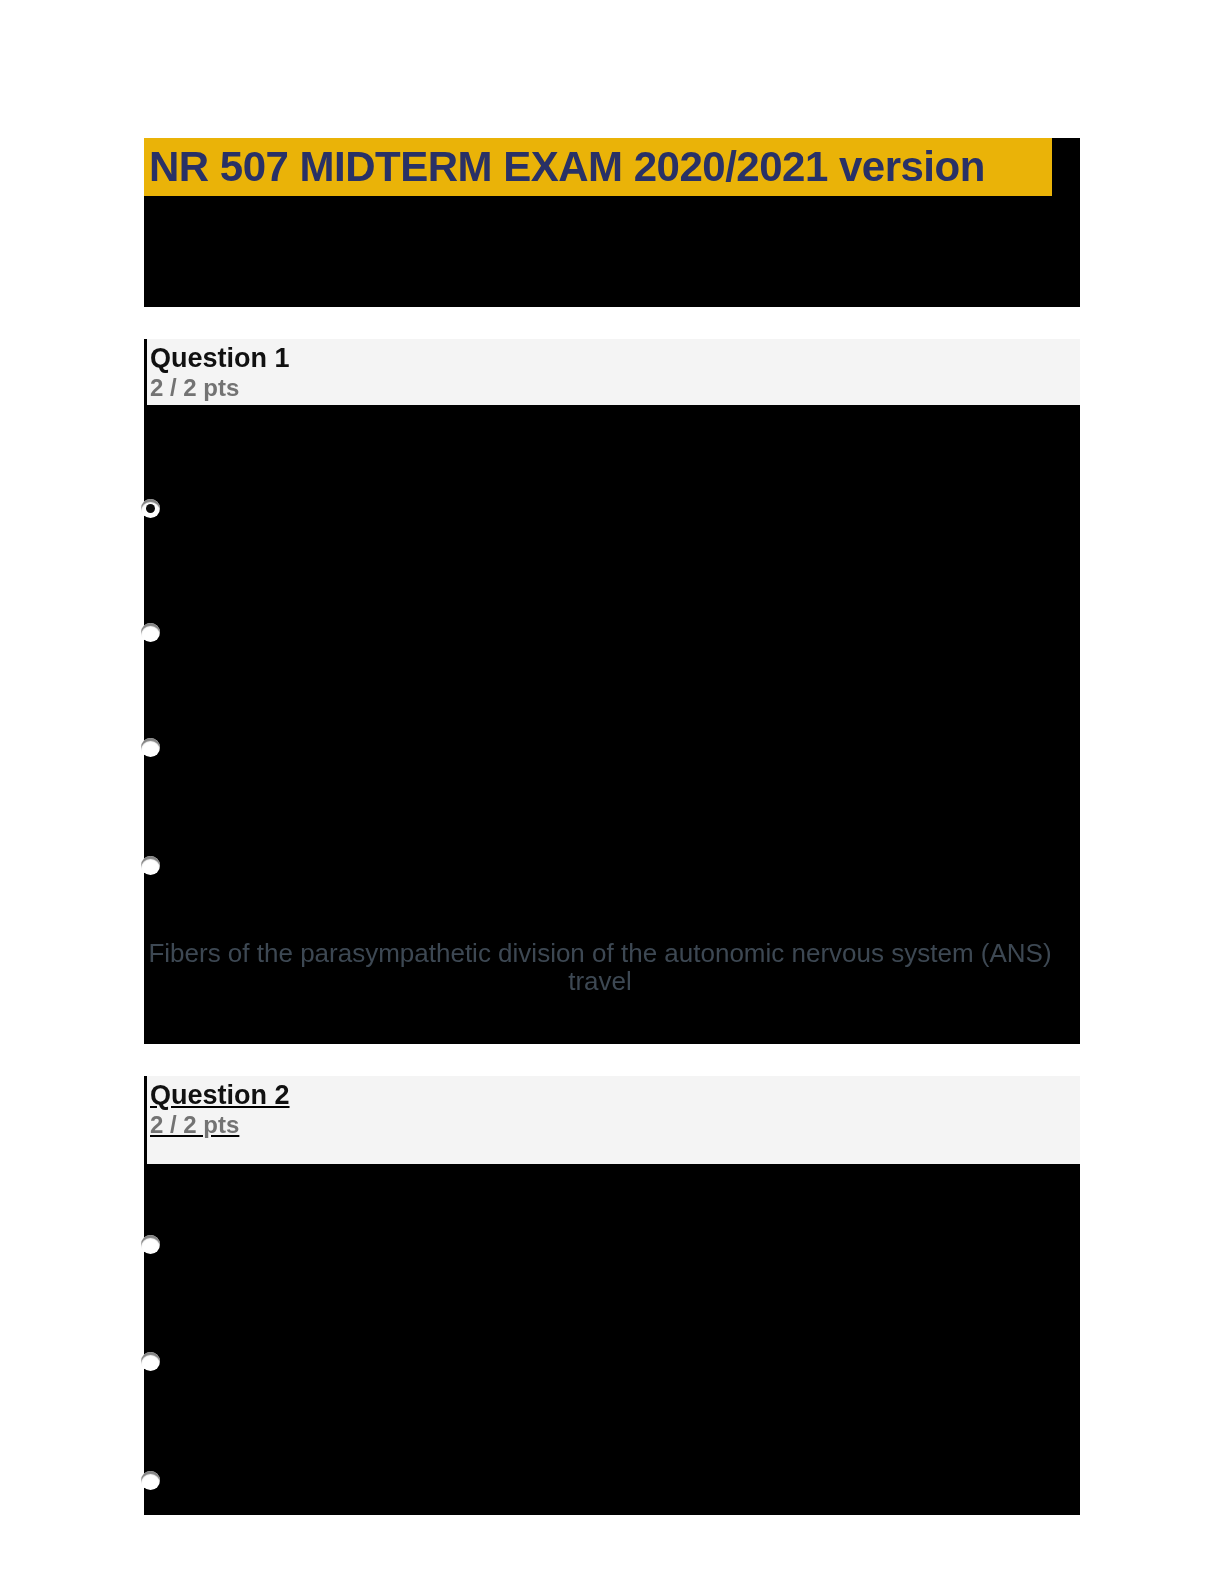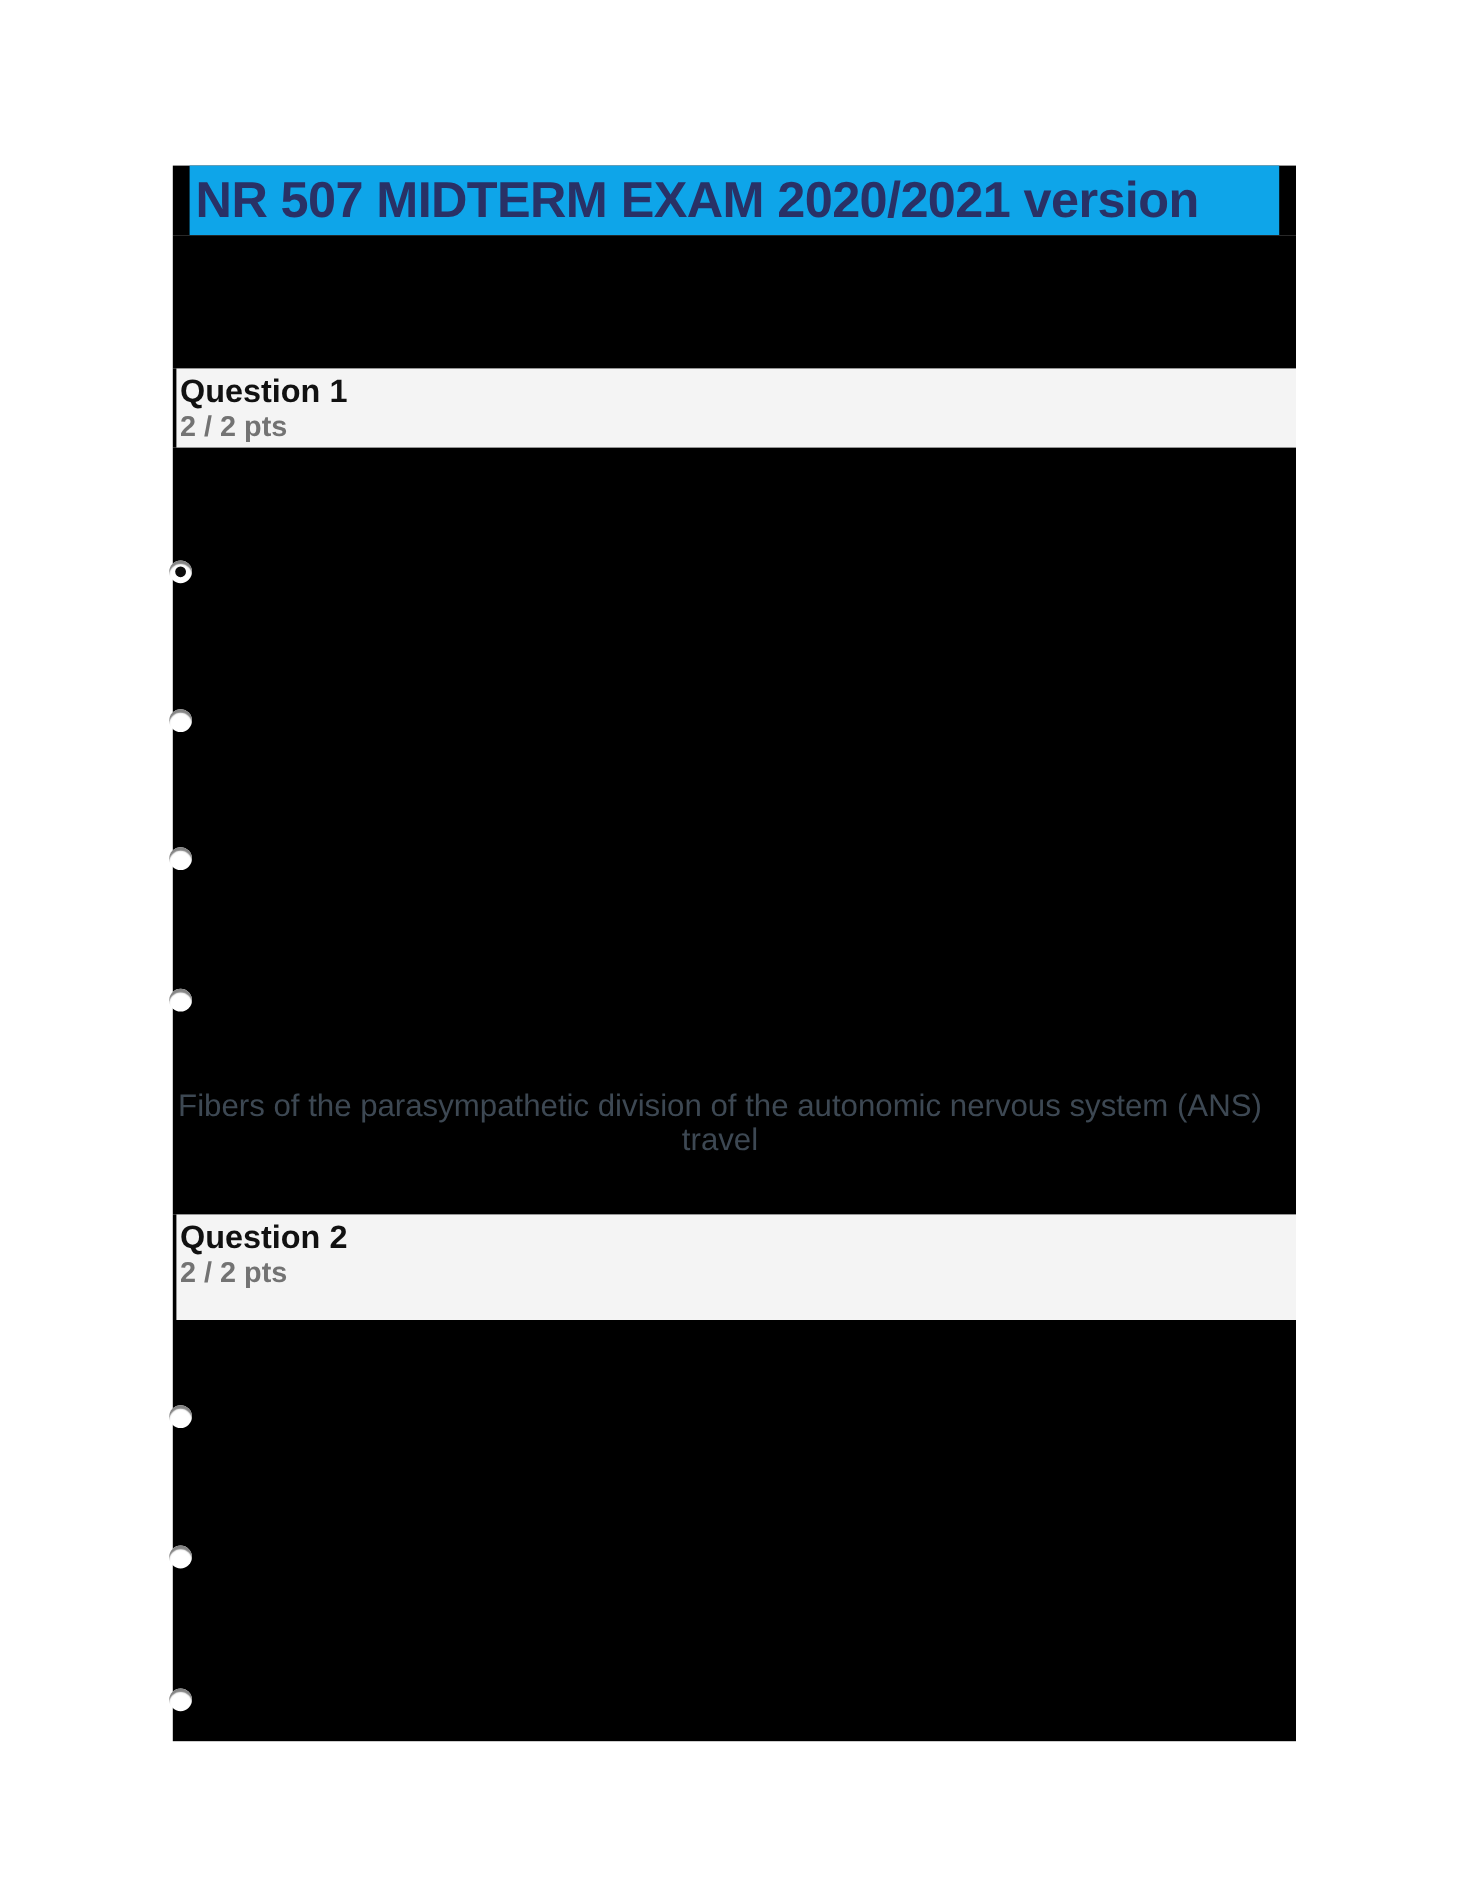--- a/index.html
+++ b/index.html
@@ -5,37 +5,38 @@
   html,body{margin:0;padding:0;}
   body{
     width:1224px;height:1584px;position:relative;background:#ffffff;
     font-family:"Liberation Sans",sans-serif;overflow:hidden;
   }
   .doc{position:absolute;left:144px;top:138px;width:936px;}
 
   
   .title-bar{height:58px;background:#000000;}
   .title-box{
-    margin-left:14px;width:908px;height:58px;background:#0ea5e9;
+    width:908px;height:58px;background:#eab308;
     display:flex;align-items:center;box-sizing:border-box;padding-left:5px;
   }
   .title-text{
     font-size:42px;font-weight:bold;color:#293166;letter-spacing:-0.5px;
     white-space:nowrap;
   }
 
   .redacted{background:#000000;position:relative;}
   .spacer-top{height:111px;}
 
   .q-header{
     background:#f4f4f4;border-left:3px solid #000000;box-sizing:border-box;
     padding:3px 0 0 3px;
+    margin-top:32px;
   }
   .q-header.h1{height:66px;}
-  .q-header.h2{height:88px;}
+  .q-header.h2{height:88px;text-decoration:underline;}
   .q-label{font-size:27px;font-weight:bold;color:#111111;line-height:32px;}
   .q-pts{font-size:24px;font-weight:bold;color:#737373;line-height:28px;}
 
   .q1-body{height:639px;text-align:center;}
   .q2-body{height:351px;}
 
   
   .radio{
     position:absolute;left:-3px;width:19px;height:19px;border-radius:50%;
     background:#ffffff;box-shadow:inset 0 3px 1px rgba(125,125,125,0.95);

